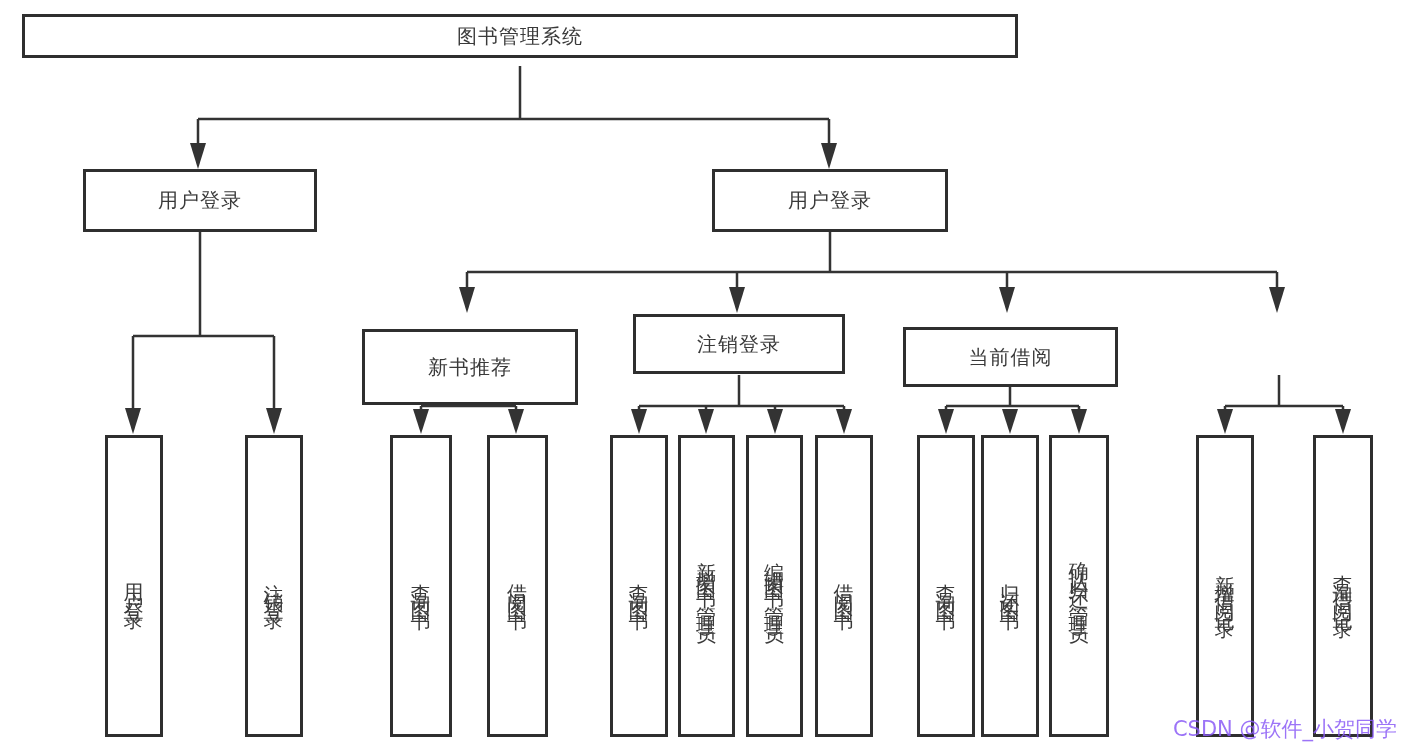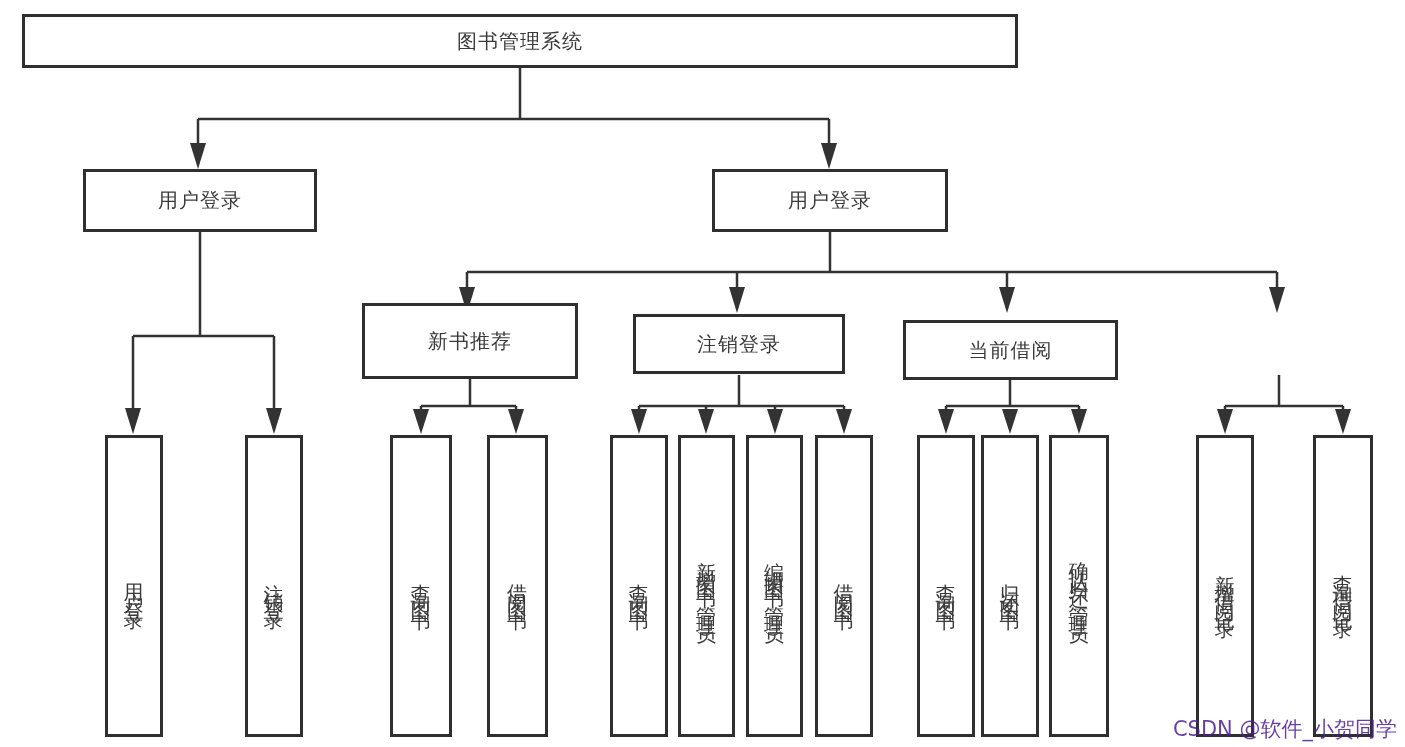--- a/index.html
+++ b/index.html
@@ -44,21 +44,21 @@
     text-orientation: upright;
     letter-spacing: 9px;
     line-height: 1;
     text-align: center;
   }
   .watermark {
     position: absolute;
     right: 8px;
     bottom: 4px;
     font-size: 21px;
-    color: #4c1d95;
+    color: #8b5cf6;
     opacity: 0.85;
     z-index: 3;
     white-space: nowrap;
   }
 </style>
 </head>
 <body>
 
 <div class="canvas">
 
@@ -95,28 +95,28 @@
       <path d="M767 409 L783 409 L775 434 Z"></path>
       <path d="M836 409 L852 409 L844 434 Z"></path>
       <path d="M938 409 L954 409 L946 434 Z"></path>
       <path d="M1002 409 L1018 409 L1010 434 Z"></path>
       <path d="M1071 409 L1087 409 L1079 434 Z"></path>
       <path d="M1217 409 L1233 409 L1225 434 Z"></path>
       <path d="M1335 409 L1351 409 L1343 434 Z"></path>
     </g>
   </svg>
 
-  <div class="node hbox" style="left:22px;top:14px;width:996px;height:54px">图书管理系统</div>
+  <div class="node hbox" style="left:22px;top:14px;width:996px;height:44px">图书管理系统</div>
 
   <div class="node hbox" style="left:83px;top:169px;width:234px;height:63px">用户登录</div>
   <div class="node hbox" style="left:712px;top:169px;width:236px;height:63px">用户登录</div>
 
-  <div class="node hbox" style="left:362px;top:303px;width:216px;height:76px">新书推荐</div>
+  <div class="node hbox" style="left:362px;top:329px;width:216px;height:76px">新书推荐</div>
   <div class="node hbox" style="left:633px;top:314px;width:212px;height:60px">注销登录</div>
-  <div class="node hbox" style="left:903px;top:320px;width:215px;height:60px">当前借阅</div>
+  <div class="node hbox" style="left:903px;top:327px;width:215px;height:60px">当前借阅</div>
 
   <div class="node vbox" style="left:105px;top:435px;width:58px;height:302px">用户登录</div>
   <div class="node vbox" style="left:245px;top:435px;width:58px;height:302px">注销登录</div>
 
   <div class="node vbox" style="left:390px;top:435px;width:62px;height:302px">查询图书</div>
   <div class="node vbox" style="left:487px;top:435px;width:61px;height:302px">借阅图书</div>
 
   <div class="node vbox" style="left:610px;top:435px;width:58px;height:302px">查询图书</div>
   <div class="node vbox" style="left:678px;top:435px;width:57px;height:302px">新增图书（管理员）</div>
   <div class="node vbox" style="left:746px;top:435px;width:57px;height:302px">编辑图书（管理员）</div>

